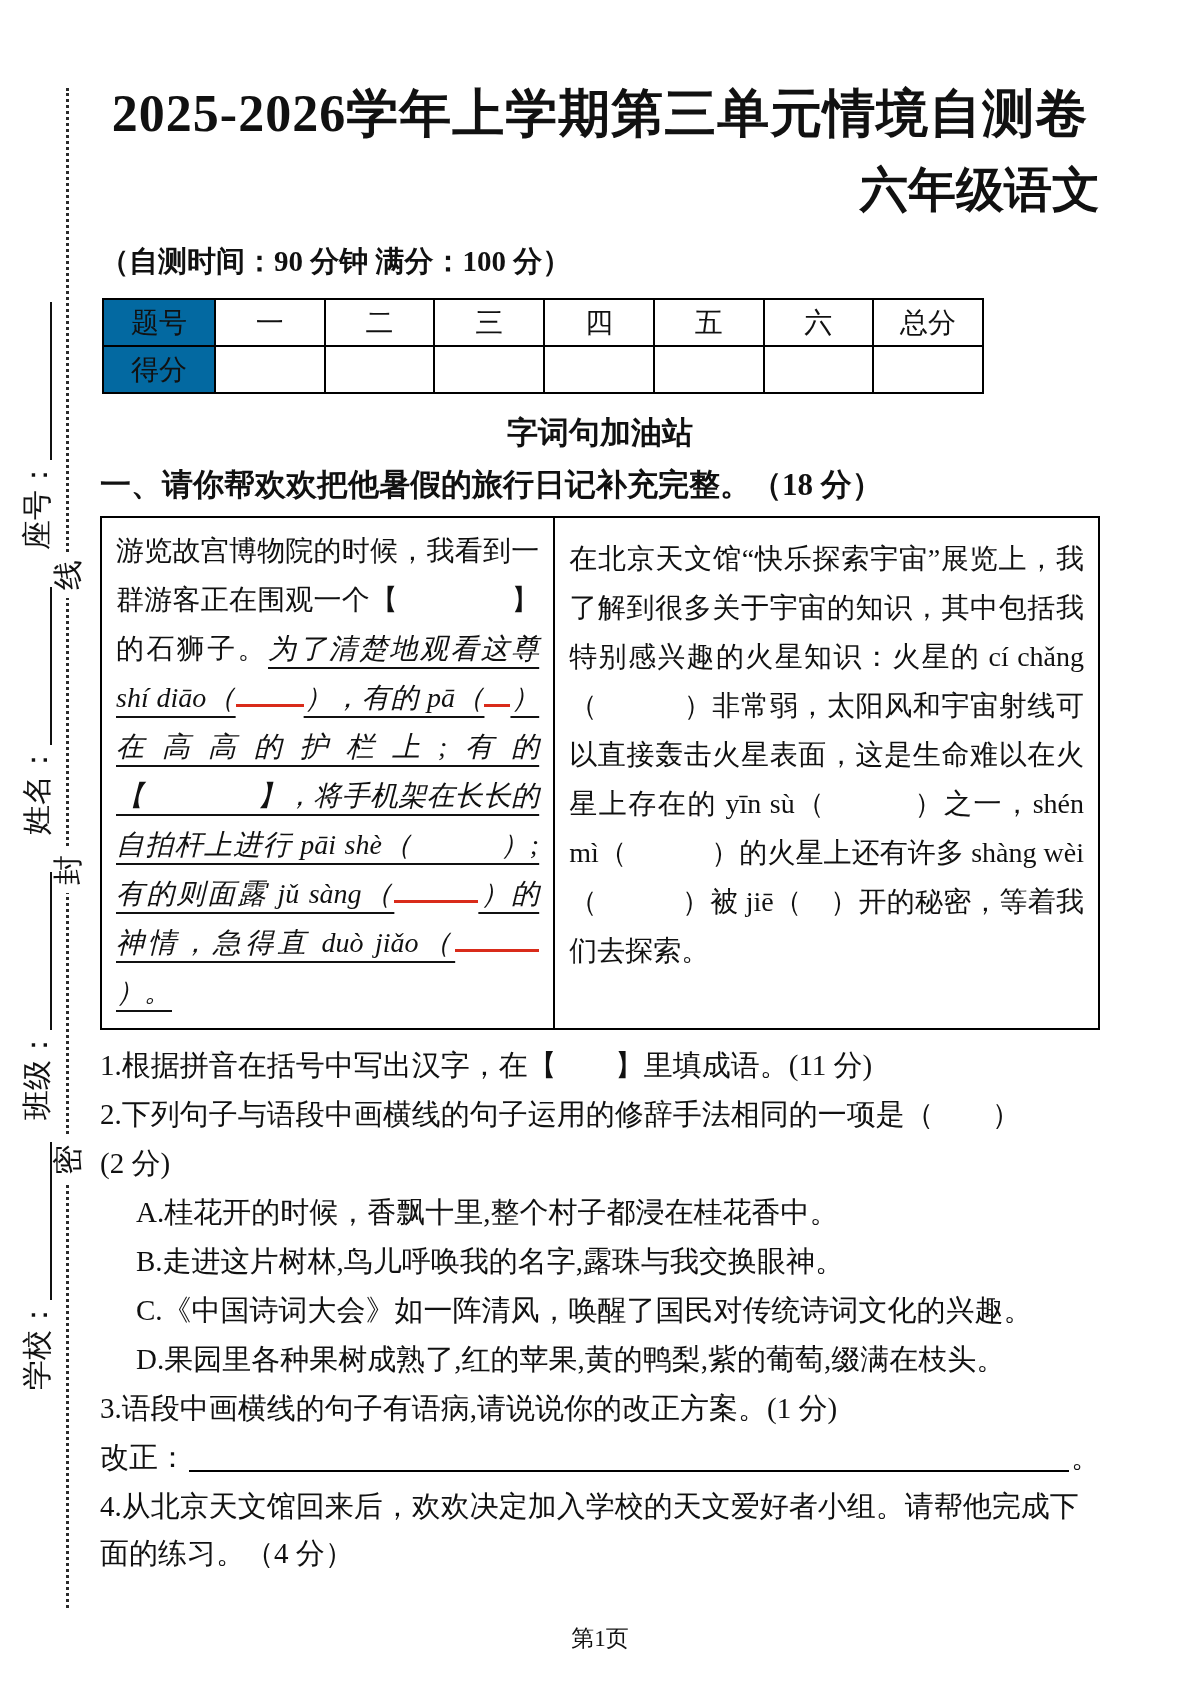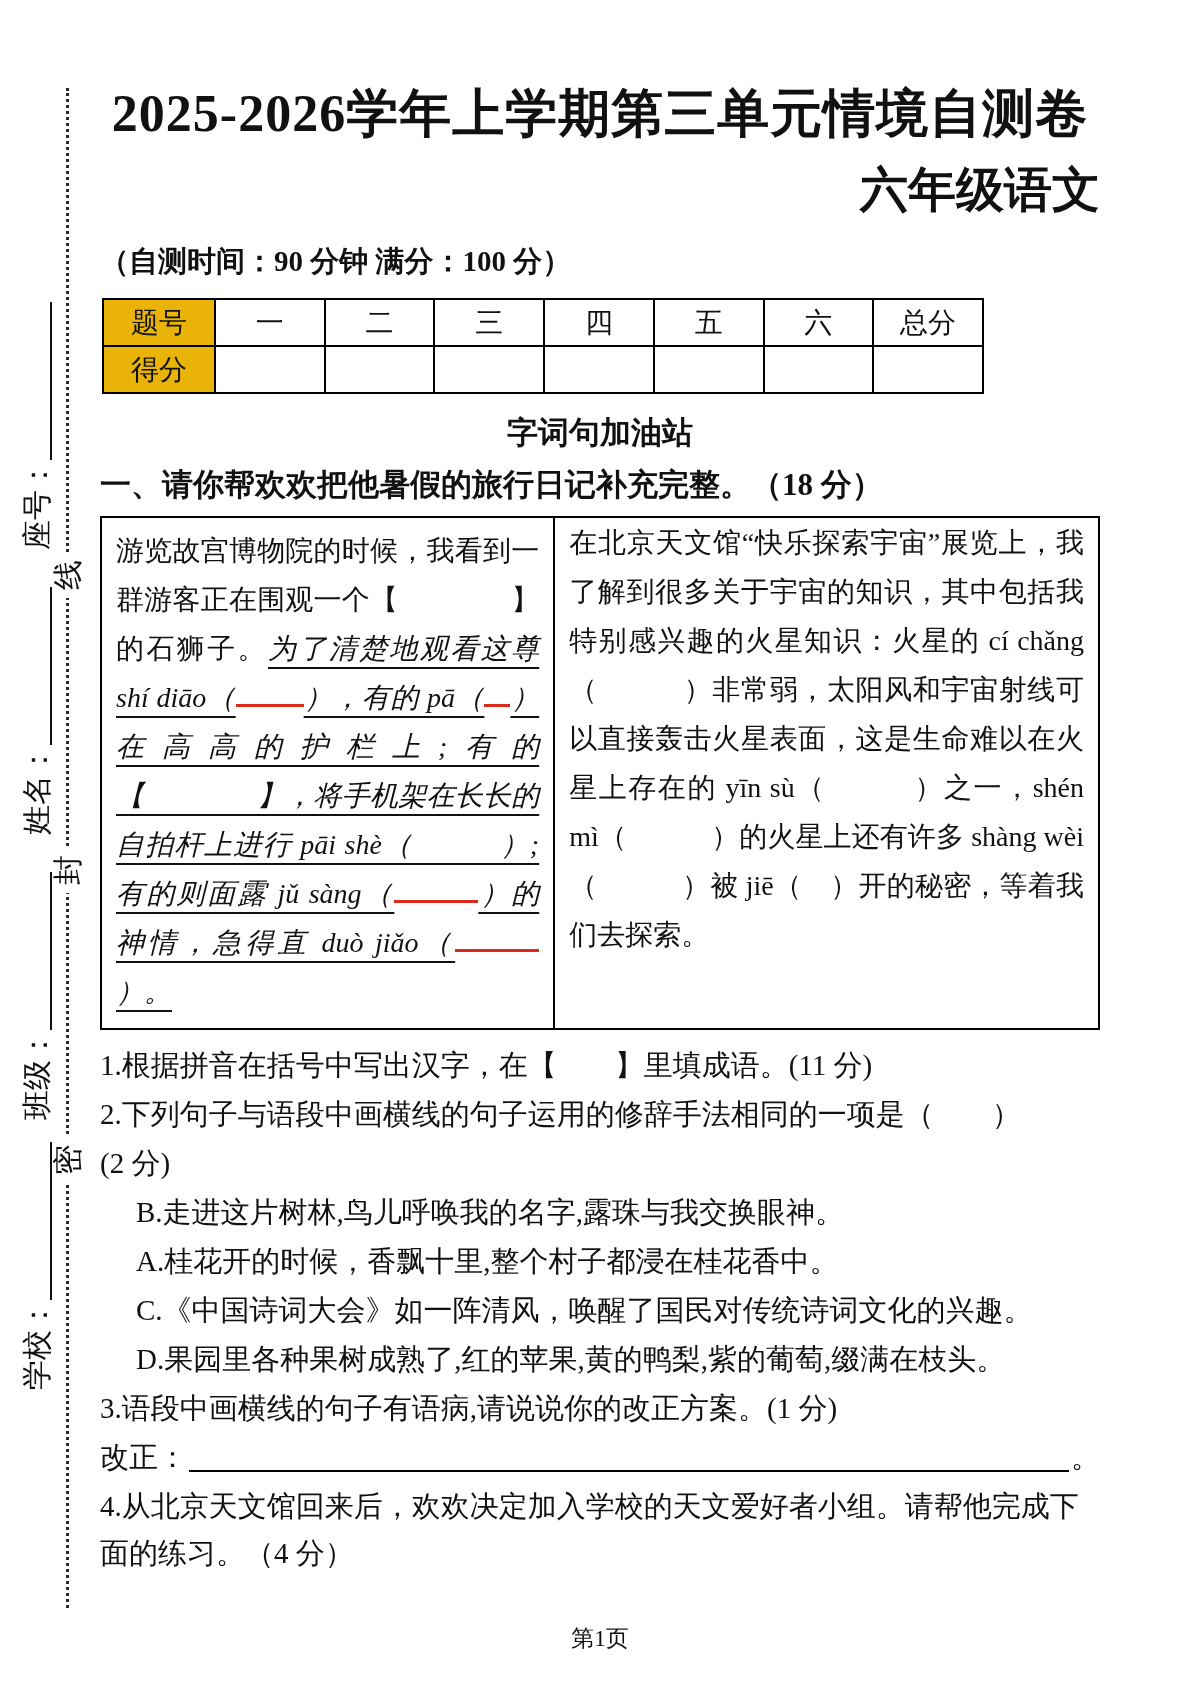--- a/index.html
+++ b/index.html
@@ -36,31 +36,31 @@
 
   .title {
     font-size: 52px; font-weight: 900; text-align: center;
     letter-spacing: 1px; line-height: 1.25; margin-bottom: 12px;
   }
   .subtitle { font-size: 48px; font-weight: 900; text-align: right; margin-bottom: 20px; }
   .exam-info { font-size: 29px; font-weight: 700; text-align: left; margin-bottom: 16px; }
 
   table.score { border-collapse: collapse; table-layout: fixed; width: 882px; margin-left: 2px; }
   table.score td { border: 2px solid #000; height: 47px; text-align: center; font-size: 28px; }
-  table.score td.hd { background: #eab308; }
+  table.score td.hd { background: #0369a1; }
 
   .station-title { font-size: 31px; font-weight: 700; text-align: center; margin: 18px 0 10px; }
   .heading { font-size: 31px; font-weight: 700; margin: 4px 0 10px; }
 
   .diary {
     display: flex; border: 2.5px solid #000;
     font-size: 28px; line-height: 49px; text-align: justify;
   }
   .diary .col-l { flex: 0 0 45.5%; border-right: 2.5px solid #000; padding: 8px 14px 12px; }
-  .diary .col-r { flex: 1; padding: 0 14px 12px; }
+  .diary .col-r { flex: 1; padding: 16px 14px 12px; }
   .ul { text-decoration: underline; text-underline-offset: 9px; text-decoration-thickness: 2px; font-style: italic; }
   .blank {
     display: inline-block; height: 0.9em; vertical-align: baseline;
     border-bottom: 3px solid #d92b1a;
   }
   .b-sm { width: 26px; } .b-lg { width: 68px; } .b-md { width: 84px; }
 
   .questions { margin-top: 12px; font-size: 29px; line-height: 47px; }
   .q { margin: 2px 0; }
   .opt { padding-left: 36px; }
@@ -146,22 +146,22 @@
       </div>
       <div class="col-r">
         <p>在北京天文馆“快乐探索宇宙”展览上，我了解到很多关于宇宙的知识，其中包括我特别感兴趣的火星知识：火星的 cí chǎng （　　　）非常弱，太阳风和宇宙射线可以直接轰击火星表面，这是生命难以在火星上存在的 yīn sù（　　　）之一，shén mì（　　　）的火星上还有许多 shàng wèi（　　　）被 jiē（　）开的秘密，等着我们去探索。</p>
       </div>
     </div>
 
     <div class="questions">
       <div class="q">1.根据拼音在括号中写出汉字，在【　　】里填成语。(11 分)</div>
       <div class="q">2.下列句子与语段中画横线的句子运用的修辞手法相同的一项是（　　）</div>
       <div class="q">(2 分)</div>
+      <div class="q opt">A.桂花开的时候，香飘十里,整个村子都浸在桂花香中。</div>
       <div class="q opt">B.走进这片树林,鸟儿呼唤我的名字,露珠与我交换眼神。</div>
-      <div class="q opt">A.桂花开的时候，香飘十里,整个村子都浸在桂花香中。</div>
       <div class="q opt">C.《中国诗词大会》如一阵清风，唤醒了国民对传统诗词文化的兴趣。</div>
       <div class="q opt">D.果园里各种果树成熟了,红的苹果,黄的鸭梨,紫的葡萄,缀满在枝头。</div>
       <div class="q">3.语段中画横线的句子有语病,请说说你的改正方案。(1 分)</div>
       <div class="q fixline">
         <span>改正：</span>
           <span class="fill"></span>
           <span>。</span>
       </div>
       <div class="q">4.从北京天文馆回来后，欢欢决定加入学校的天文爱好者小组。请帮他完成下面的练习。（4 分）</div>
     </div>

